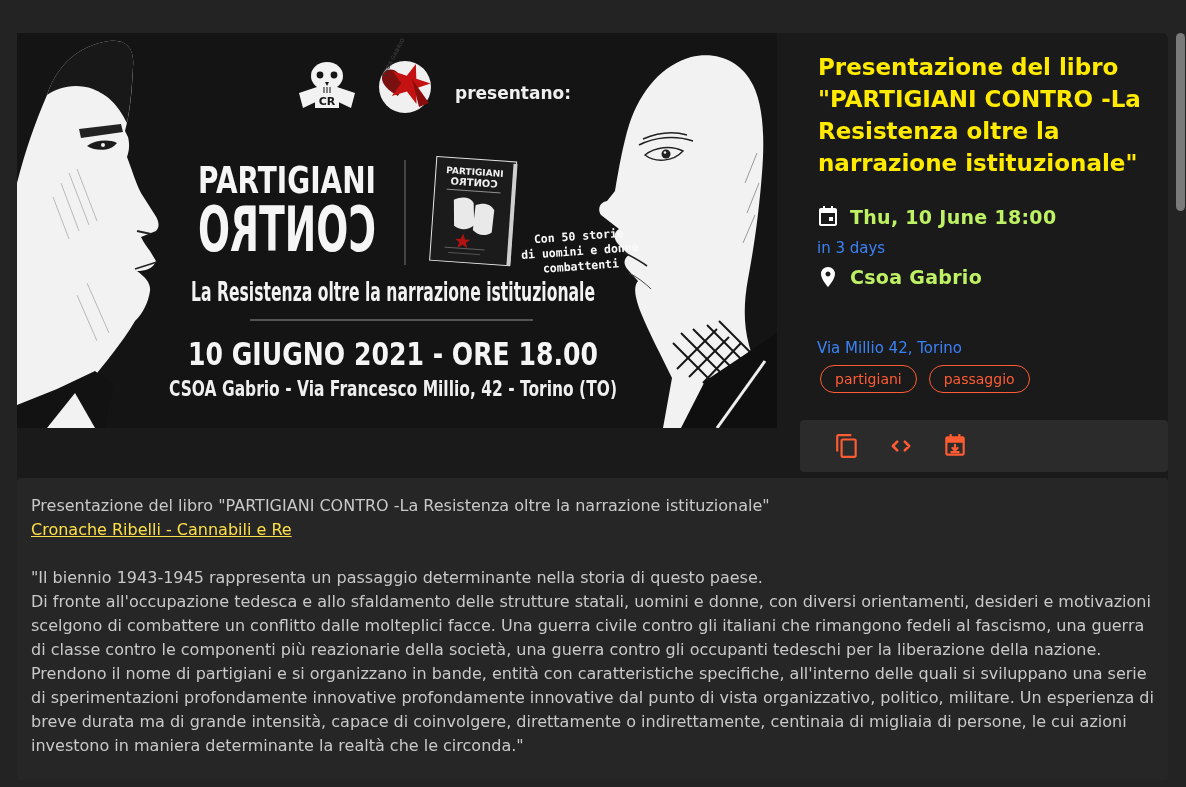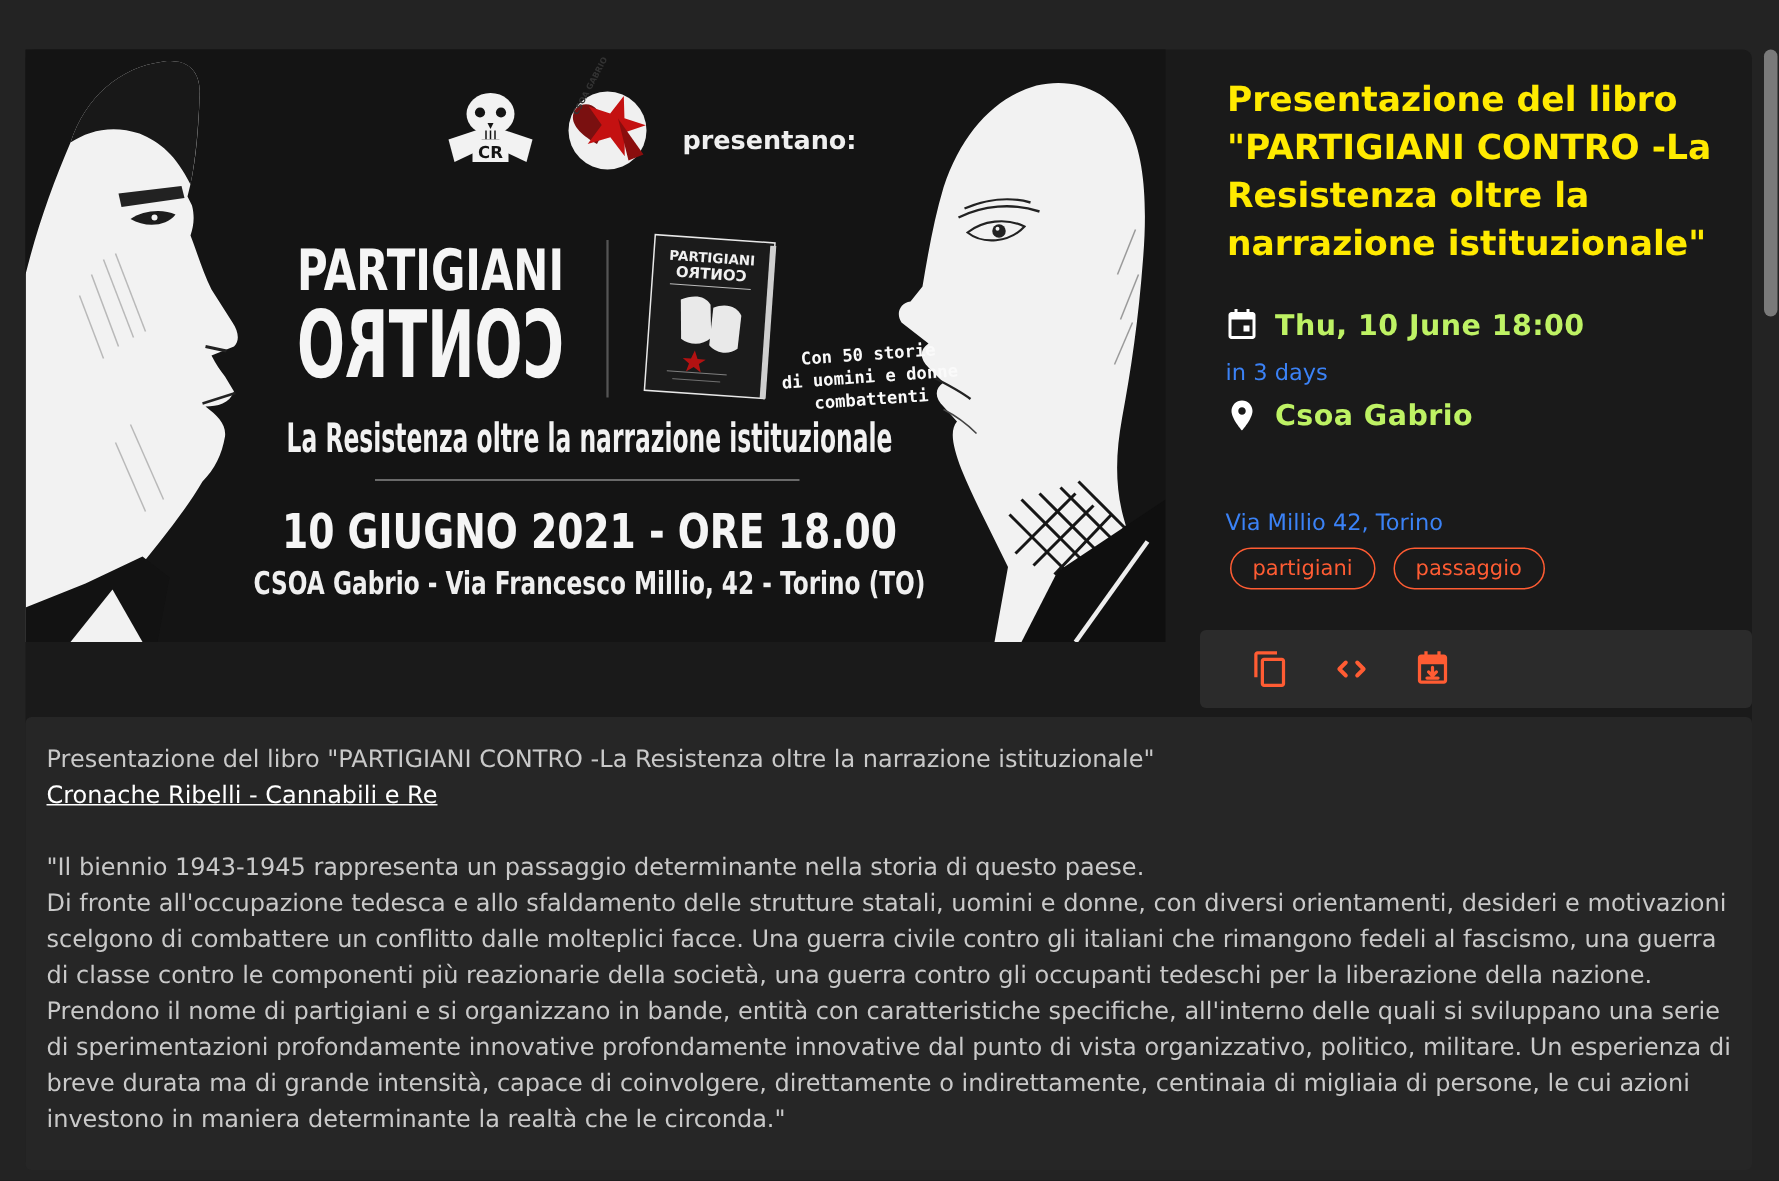--- a/index.html
+++ b/index.html
@@ -43,21 +43,21 @@
     gap:28px; padding-left:34px;
   }
   .tool-btn { width:26px; height:26px; background:none; border:none; cursor:pointer; padding:0; }
   .tool-btn svg { width:26px; height:26px; display:block; }
   
   .description {
     position:absolute; left:0; top:445px; width:1151px; height:302px;
     background:#262626; border-radius:4px; padding:16px 8px 16px 14px;
     font-size:16px; line-height:24px; color:#c9c9c9;
   }
-  .desc-link { color:#ffffff; display:inline-block; margin-top:0; }
+  .desc-link { color:#fde047; display:inline-block; margin-top:0; }
   .desc-body { margin-top:24px; white-space:pre-line; }
   
   .scrollbar-thumb {
     position:absolute; right:1px; top:33px; width:9px; height:178px;
     background:#7a7a7a; border-radius:5px;
   }
 </style>
 </head>
 <body>
 

